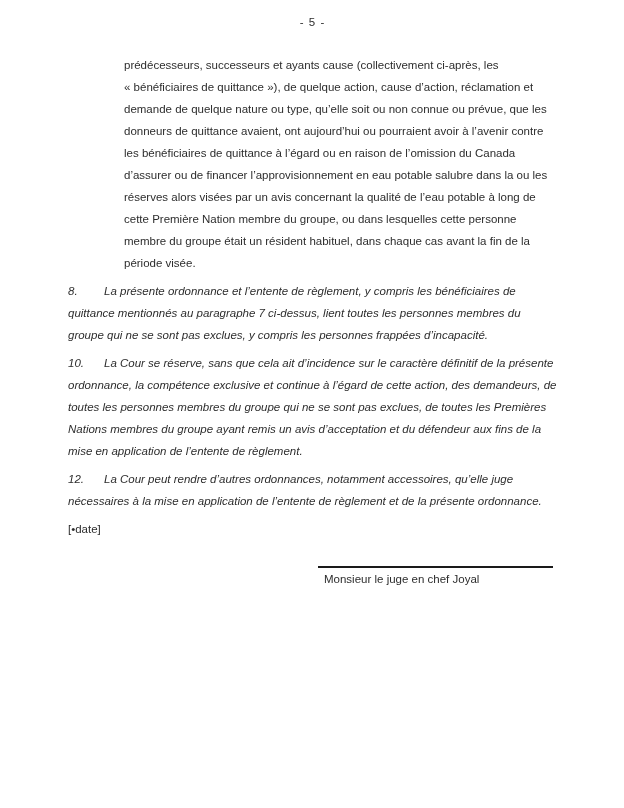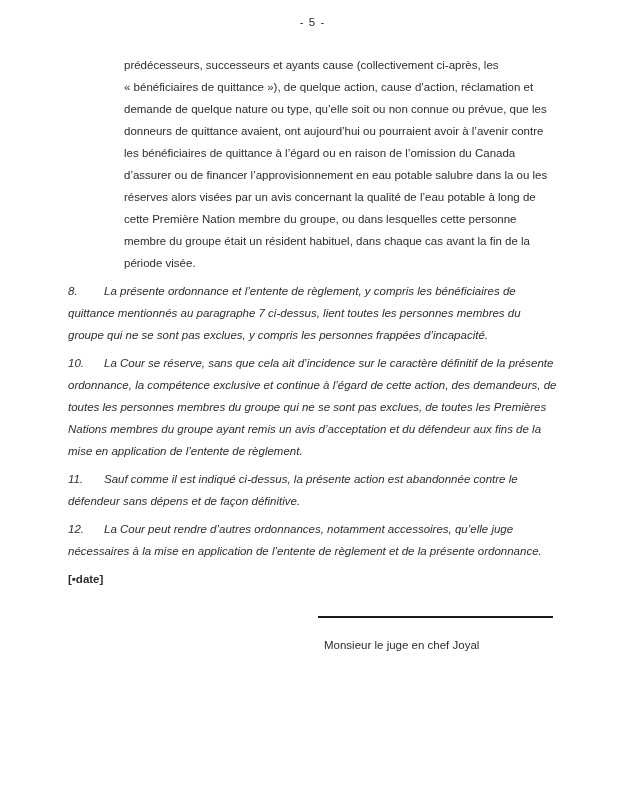--- a/index.html
+++ b/index.html
@@ -36,50 +36,49 @@
   .para {
     margin: 6px 0 0 0;
     font-style: italic;
   }
   .para .num {
     display: inline-block;
     width: 36px;
   }
   .date-line {
     margin: 6px 0 0 0;
-    font-weight: bold;
+    font-weight: normal;
   }
   .signature-block {
     margin: 26px 0 0 250px;
     width: 235px;
   }
   .signature-rule {
     border-top: 2px solid #1a1a1a;
     height: 0;
   }
   .signature-name {
-    padding: 18px 0 0 6px;
+    padding: 2px 0 0 6px;
     line-height: 18px;
   }
 </style>
 </head>
 <body>
 
 <div class="page">
 
   <div class="page-number">- 5 -</div>
 
   <p class="quote"><span>prédécesseurs, successeurs et ayants cause (collectivement ci-après, les «&nbsp;</span><span class="bold-defined-term">bénéficiaires de quittance</span><span>&nbsp;»), de quelque action, cause d’action, réclamation et demande de quelque nature ou type, qu’elle soit ou non connue ou prévue, que les donneurs de quittance avaient, ont aujourd’hui ou pourraient avoir à l’avenir contre les bénéficiaires de quittance à l’égard ou en raison de l’omission du Canada d’assurer ou de financer l’approvisionnement en eau potable salubre dans la ou les réserves alors visées par un avis concernant la qualité de l’eau potable à long de cette Première Nation membre du groupe, ou dans lesquelles cette personne membre du groupe était un résident habituel, dans chaque cas avant la fin de la période visée.</span></p>
 
   <p class="para"><span class="num">8.</span><span class="ptext">La présente ordonnance et l’entente de règlement, y compris les bénéficiaires de quittance mentionnés au paragraphe 7 ci-dessus, lient toutes les personnes membres du groupe qui ne se sont pas exclues, y compris les personnes frappées d’incapacité.</span></p>
 
 
   <p class="para"><span class="num">10.</span><span class="ptext">La Cour se réserve, sans que cela ait d’incidence sur le caractère définitif de la présente ordonnance, la compétence exclusive et continue à l’égard de cette action, des demandeurs, de toutes les personnes membres du groupe qui ne se sont pas exclues, de toutes les Premières Nations membres du groupe ayant remis un avis d’acceptation et du défendeur aux fins de la mise en application de l’entente de règlement.</span></p>
 
-  <p class="para"><span class="num">11.</span><span class="ptext">Sauf comme il est indiqué ci-dessus, la présente action est abandonnée contre le défendeur sans dépens et de façon définitive.</span></p>
 
   <p class="para"><span class="num">12.</span><span class="ptext">La Cour peut rendre d’autres ordonnances, notamment accessoires, qu’elle juge nécessaires à la mise en application de l’entente de règlement et de la présente ordonnance.</span></p>
 
   <p class="date-line">[•date]</p>
 
   <div class="signature-block">
     <div class="signature-rule"></div>
     <div class="signature-name">Monsieur le juge en chef Joyal</div>
   </div>
 

